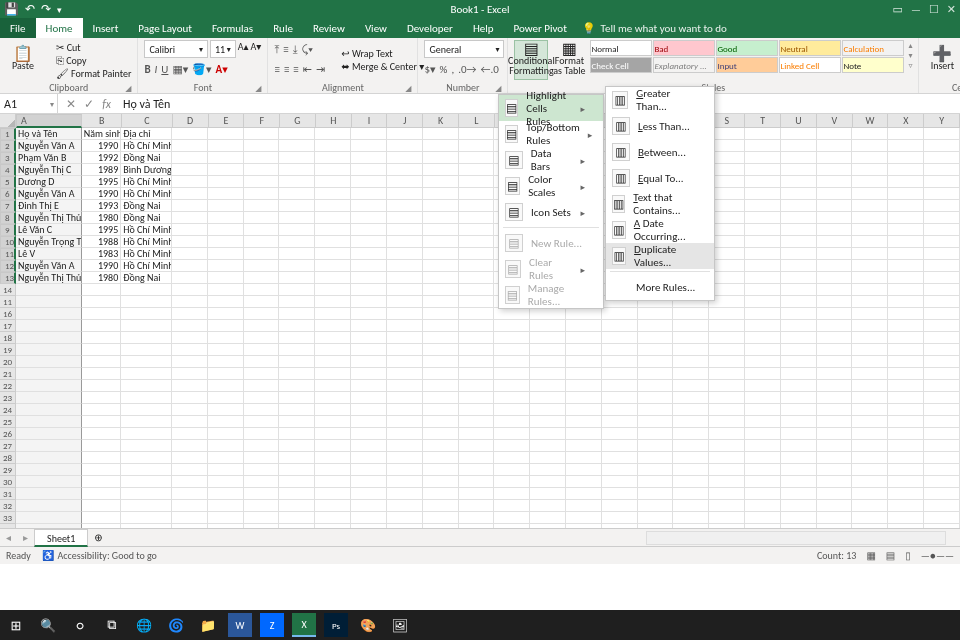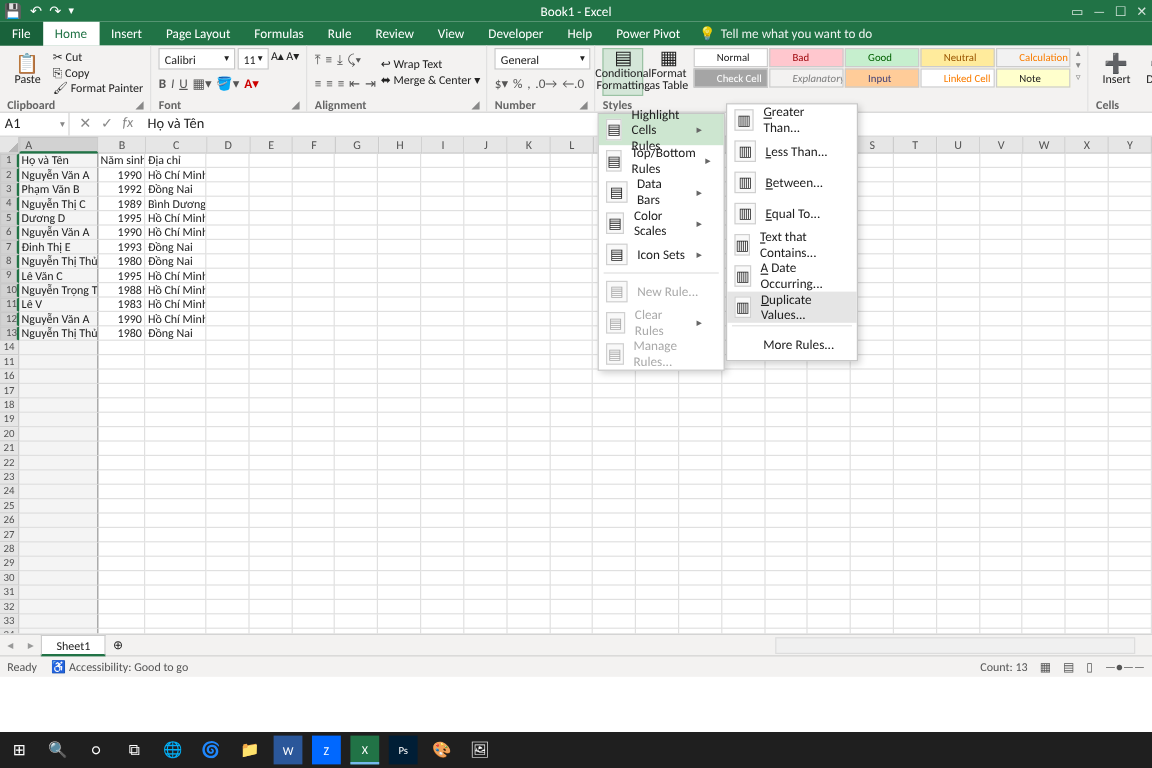--- a/index.html
+++ b/index.html
@@ -17,32 +17,32 @@
 .tabs .tab { padding: 0 10px; display: flex; align-items: center; cursor: pointer; text-align: center; }
 .tabs .tab.file { background: #19623b; }
 .tabs .tab.active { background: #fff; color: #217346; }
 .tabs .tell { margin-left: 6px; display: flex; align-items: center; gap: 4px; opacity: .9; }
 .tabs .tell .bulb { font-size: 11px; }
 
 
 .ribbon { height: 56px; border-bottom: 1px solid #d4d4d4; display: flex; background: #f3f2f1; }
 .group { border-right: 1px solid #e1e1e1; padding: 2px 6px 0; display: flex; flex-direction: column; justify-content: space-between; position: relative; }
 .group .body { display: flex; align-items: flex-start; gap: 4px; height: 42px; }
-.group .label { font-size: 10px; color: #666; height: 12px; position: relative; font-weight: bold; }
+.group .label { text-align: center; font-size: 10px; color: #666; height: 12px; position: relative; }
 .group .label .dlg { position: absolute; right: 0; bottom: 0; font-size: 8px; color: #888; }
 .btncol { display: flex; flex-direction: column; gap: 0; font-size: 10px; justify-content: center; height: 40px; }
-.btncol div { height: 13px; line-height: 13px; white-space: nowrap; }
+.btncol div { height: 13px; line-height: 13px; white-space: nowrap; margin-left: 12px; }
 .bigbtn { display: flex; flex-direction: column; align-items: center; justify-content: center; width: 34px; font-size: 10px; line-height: 10px; gap: 2px; height: 40px; }
 .bigbtn .ic { font-size: 16px; }
 .sel { border: 1px solid #c8c8c8; background: #fff; height: 18px; display: flex; align-items: center; padding: 0 4px; font-size: 10px; }
 .icrow { display: flex; gap: 4px; align-items: center; height: 18px; }
 .icrow span { font-size: 11px; color: #555; }
 
 
-.stylecell { width: 62px; height: 16px; border: 1px solid #ccc; font-size: 9px; display: flex; align-items: center; padding: 0 18px; overflow: hidden; white-space: nowrap; }
+.stylecell { width: 62px; height: 16px; border: 1px solid #ccc; font-size: 9px; display: flex; align-items: center; padding: 0 0; overflow: hidden; white-space: nowrap; }
 .stylecell.normal { background: #fff; }
 .stylecell.bad { background: #ffc7ce; color: #9c0006; }
 .stylecell.good { background: #c6efce; color: #006100; }
 .stylecell.neutral { background: #ffeb9c; color: #9c5700; }
 .stylecell.calc { background: #f2f2f2; color: #fa7d00; text-align: center; }
 .stylecell.check { background: #a5a5a5; color: #fff; }
 .stylecell.explan { font-style: italic; color: #7f7f7f; }
 .stylecell.input { background: #ffcc99; color: #3f3f76; }
 .stylecell.linked { background: #fff; color: #fa7d00; }
 .stylecell.note { background: #ffffcc; }

